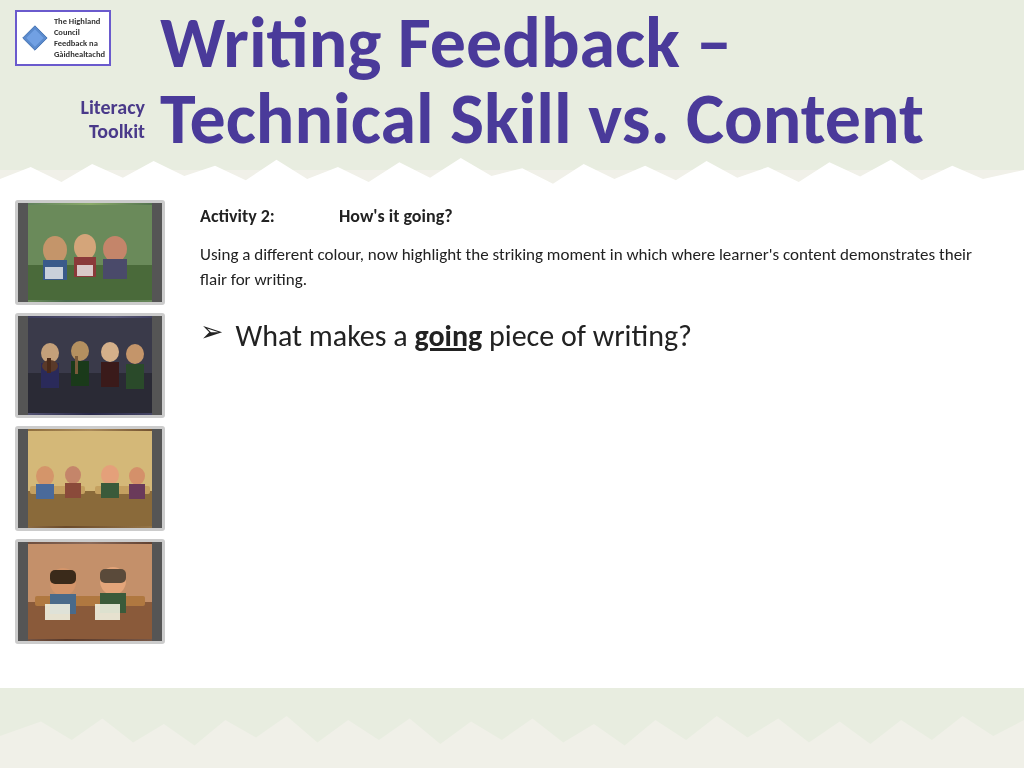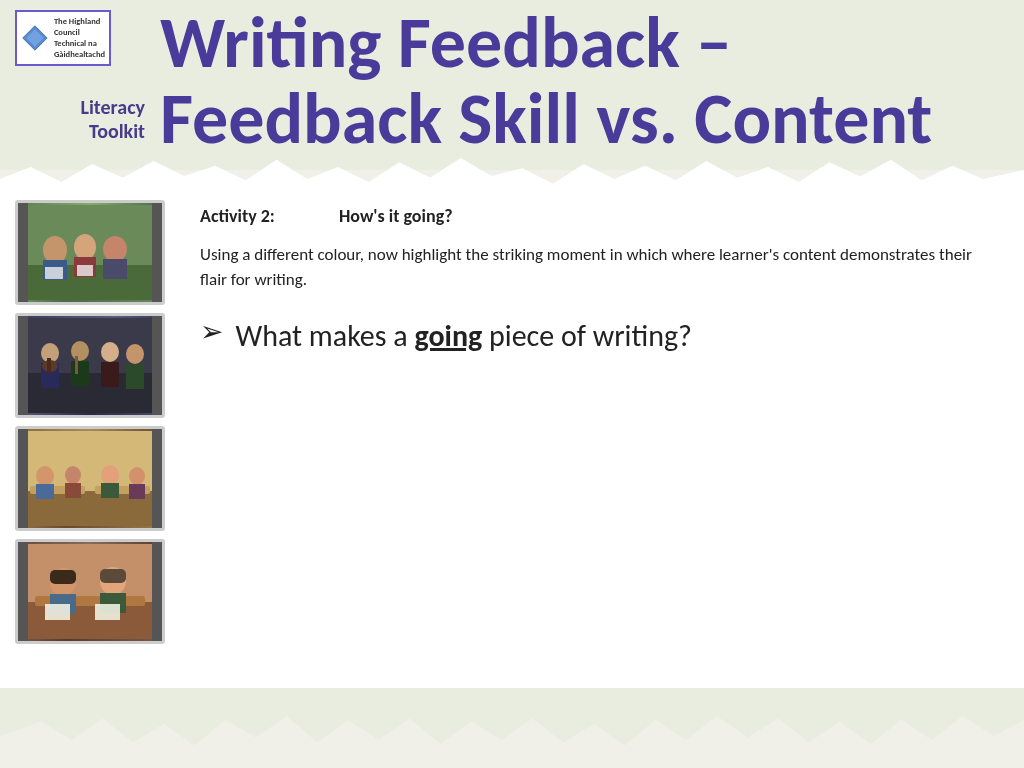--- a/index.html
+++ b/index.html
@@ -248,35 +248,35 @@
 
 <div class="logo-container">
   <div class="logo-box">
     <svg class="diamond-svg" viewBox="0 0 32 32">
       <polygon points="16,2 30,16 16,30 2,16" fill="#5a8acd" stroke="#3a6aad" stroke-width="1"></polygon>
       <polygon points="16,6 26,16 16,26 6,16" fill="#7aaaed" opacity="0.7"></polygon>
     </svg>
     <div class="logo-text-block">
       <div>The Highland</div>
       <div>Council</div>
-      <div>Technical na</div>
+      <div>Feedback na</div>
       <div>Gàidhealtachd</div>
     </div>
   </div>
 </div>
 
 <div class="literacy-toolkit">
   <span>Literacy</span><br>
   <span>Toolkit</span>
 </div>
 
 <div class="title-container">
   <div class="main-title">
     <span>Writing Feedback –</span><br>
-    <span>Feedback Skill vs. Content</span>
+    <span>Technical Skill vs. Content</span>
   </div>
 </div>
 
 <div class="sidebar-images">
   <div class="film-strip-item">
     <div class="film-img-placeholder img1">
       <svg width="130" height="95" viewBox="0 0 130 95">
 
         <rect width="130" height="95" fill="#6a8a5a"></rect>
         <rect x="0" y="60" width="130" height="35" fill="#4a6a3a"></rect>

